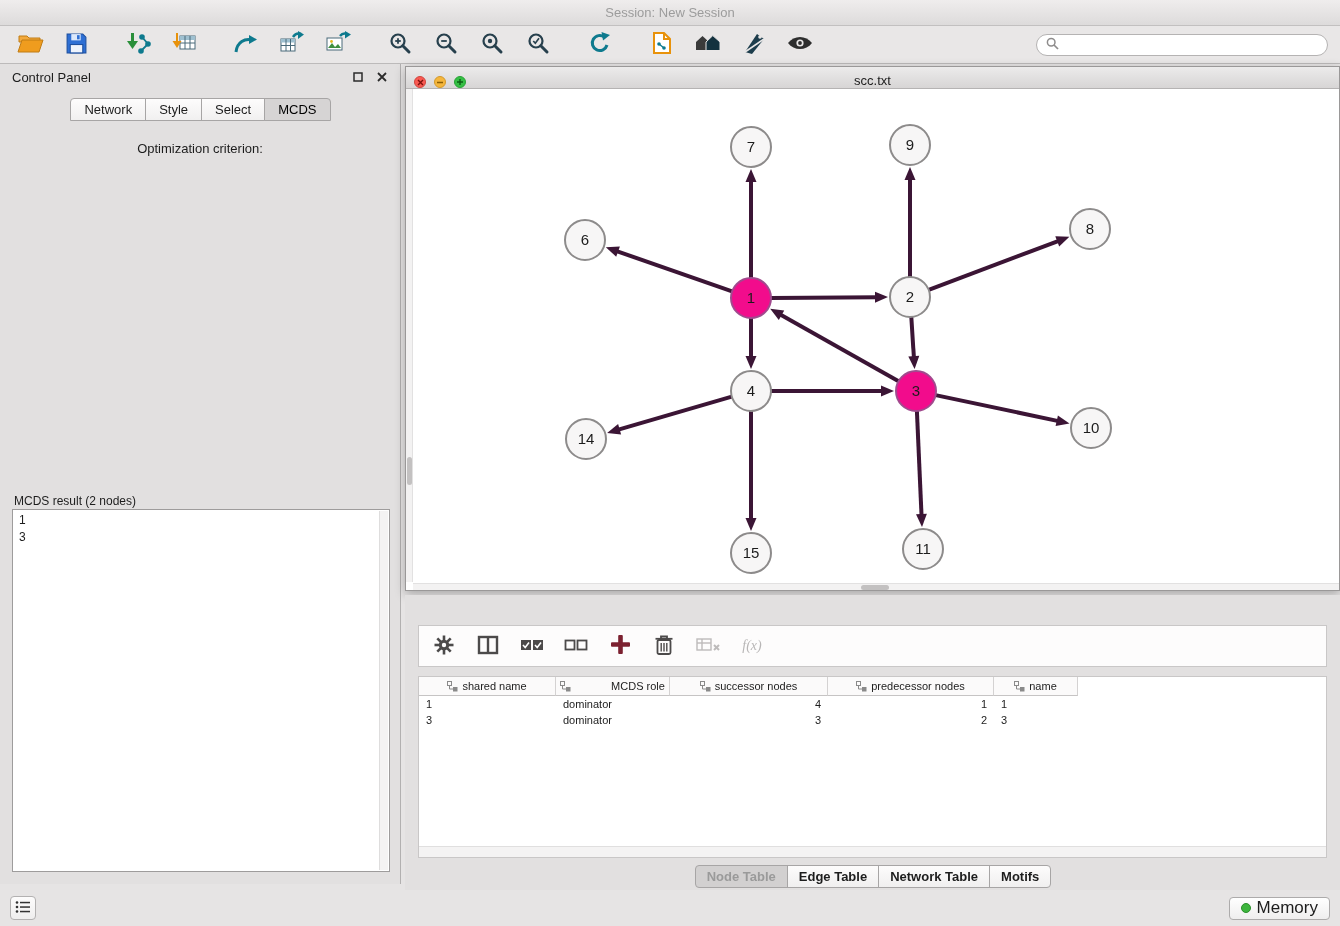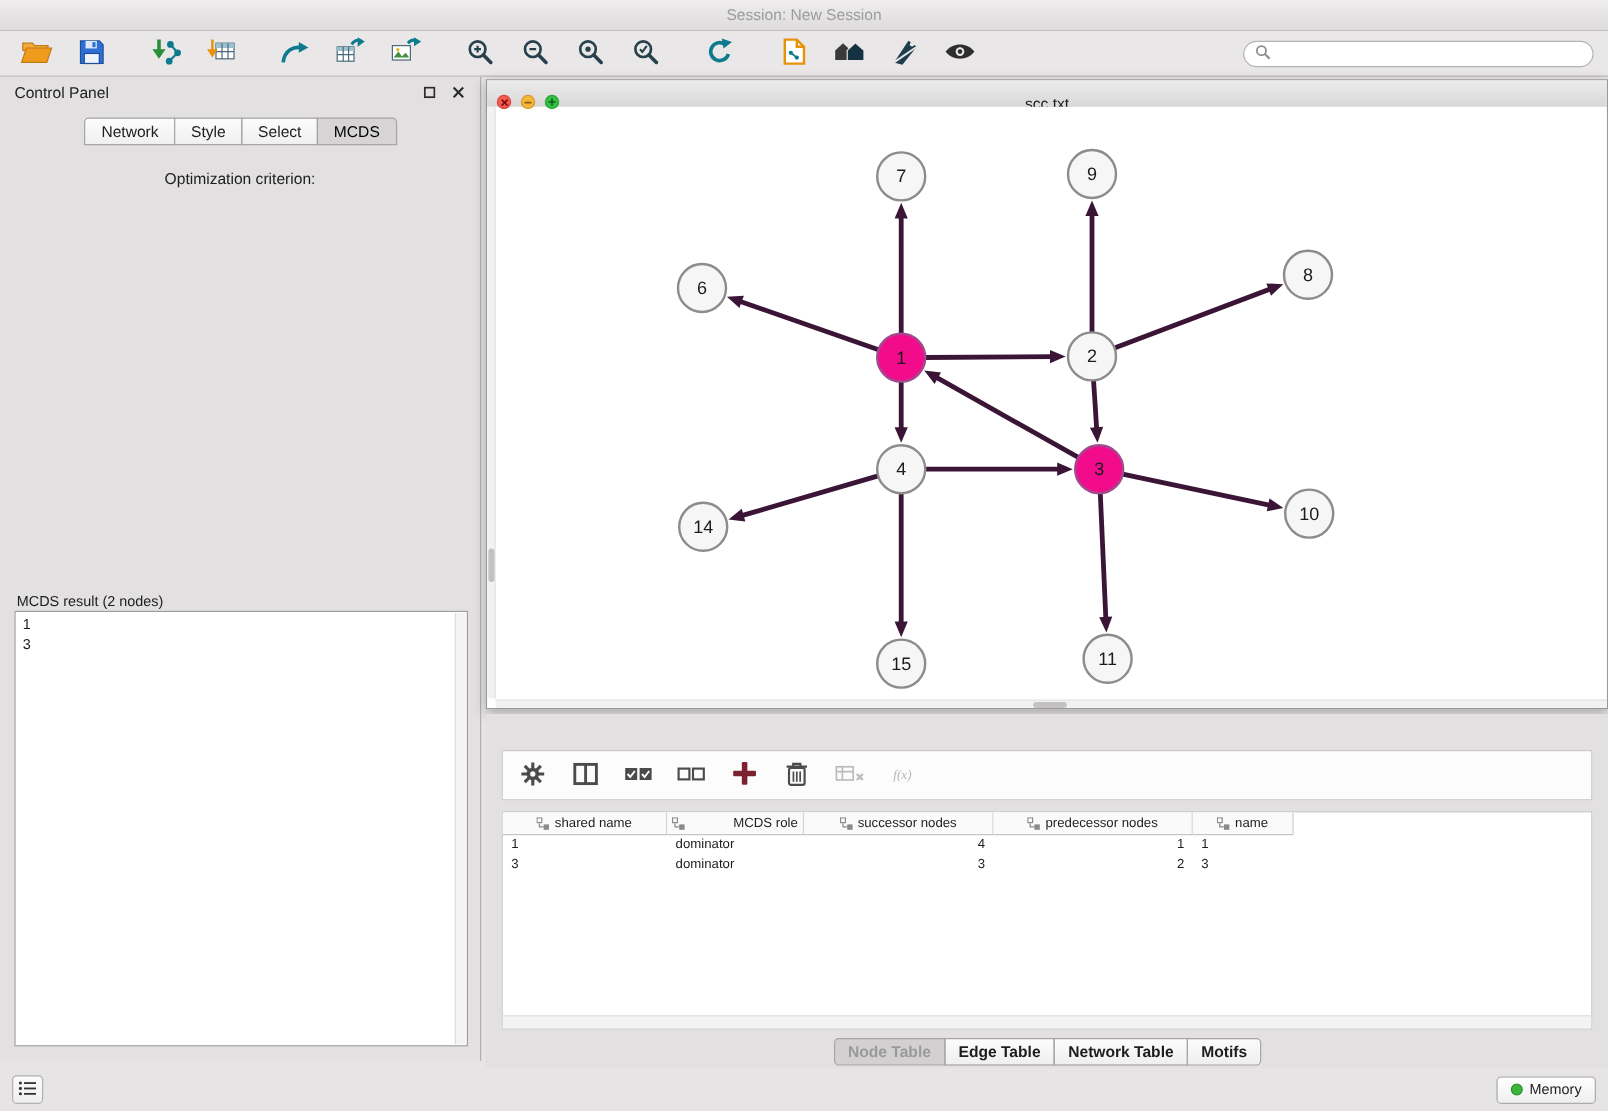--- a/index.html
+++ b/index.html
@@ -32,55 +32,55 @@
   .cp-buttons{display:flex;justify-content:center;gap:14px;margin-top:13px}
   .cp-btn{border:1px solid #adabab;background:linear-gradient(#ffffff,#efeeee);border-radius:4px;padding:0 13px;height:23px;font-size:13px;display:flex;align-items:center}
   .cp-result{position:absolute;left:12px;top:430px;width:378px;height:378px}
   .cp-result-title{font-size:12px;height:15px;padding-left:2px}
   .cp-result-box{position:absolute;top:15px;left:0;right:0;bottom:0;border:1px solid #9e9c9c;background:#fff}
   .result-list{padding:2px 6px;font-size:12px;line-height:17px}
   .result-scrollbar{position:absolute;top:1px;bottom:1px;right:1px;width:9px;background:#f4f3f3;border-left:1px solid #dedddd}
 
   
   .net-window{position:absolute;left:405px;top:66px;width:935px;height:525px;background:#fff;border:1px solid #9a9898;box-shadow:0 3px 10px rgba(0,0,0,.28)}
-  .net-titlebar{height:22px;background:linear-gradient(#ecebeb,#d7d5d5);border-bottom:1px solid #b5b3b3;display:flex;align-items:flex-start;padding:12px 8px;position:relative}
+  .net-titlebar{height:22px;background:linear-gradient(#ecebeb,#d7d5d5);border-bottom:1px solid #b5b3b3;display:flex;align-items:flex-end;padding:0 8px;position:relative}
   .net-title{position:absolute;left:0;right:0;text-align:center;font-size:13px;color:#1d1d1d}
   .traffic{display:flex;gap:8px;z-index:1}
   .light{width:12px;height:12px;border-radius:50%;display:flex;align-items:center;justify-content:center}
   .light.red{background:#f95a52;border:1px solid #d0453e}
   .light.yellow{background:#f5b63c;border:1px solid #d3992a}
   .light.green{background:#35bf44;border:1px solid #27a335}
   .net-canvas-wrap{position:absolute;top:22px;left:0;right:0;bottom:0;background:#fff}
   .net-vscroll{position:absolute;left:0;top:0;bottom:8px;width:7px;background:#f3f2f2;border-right:1px solid #e2e1e1}
   .net-vscroll .thumb{position:absolute;left:1px;width:5px;height:28px;top:368px;background:#c3c1c1;border-radius:3px}
   .net-hscroll{position:absolute;left:7px;right:0;bottom:0;height:7px;background:#f3f2f2;border-top:1px solid #e2e1e1}
   .net-hscroll .thumb{position:absolute;top:1px;height:5px;width:28px;left:448px;background:#c3c1c1;border-radius:3px}
 
   
   .table-panel{position:absolute;left:405px;top:595px;width:935px;height:295px;background:#e2e0e0}
   .tp-toolbar{position:absolute;left:13px;top:30px;width:909px;height:42px;background:#fdfcfc;border:1px solid #c9c7c7;display:flex;align-items:center;gap:18px;padding:0 12px}
   .tp-tool{display:flex;align-items:center;justify-content:center;min-width:26px;height:30px}
-  .fx-label{font-family:"Liberation Serif",serif;font-style:italic;font-size:11px;color:#b8b6b6}
+  .fx-label{font-family:"Liberation Serif",serif;font-style:italic;font-size:14px;color:#b8b6b6}
   .tp-table{position:absolute;left:13px;top:81px;width:909px;height:182px;background:#fff;border:1px solid #c9c7c7}
   .thead{display:flex}
   .th{height:19px;font-size:11px;display:flex;align-items:center;justify-content:center;gap:4px;background:#fbfafa;border-right:1px solid #d4d2d2;border-bottom:1px solid #c6c4c4;overflow:hidden;white-space:nowrap}
   .tbody{}
   .tr{display:flex;height:16px;align-items:center}
   .td{font-size:11px;padding:0 7px;overflow:hidden;white-space:nowrap}
   .tp-hscroll{position:absolute;left:0;right:0;bottom:0;height:11px;background:#f4f3f3;border-top:1px solid #e0dfdf}
   .tp-tabs{position:absolute;left:0;right:0;top:270px;display:flex;justify-content:center}
   .tp-tab{border:1px solid #a7a5a5;background:linear-gradient(#fdfcfc,#f0efef);padding:3px 11px;font-size:13px;font-weight:bold;margin-right:-1px}
   .tp-tab:first-child{border-radius:4px 0 0 4px}
   .tp-tab:last-child{border-radius:0 4px 4px 0}
   .tp-tab.active{background:#d2d0d0;color:#9a9a9a}
 
   
   .statusbar{position:absolute;left:0;bottom:0;width:1340px;height:36px;background:#e6e4e4;display:flex;align-items:center;padding:0 10px}
   .status-btn{width:26px;height:24px;border:1px solid #b3b1b1;border-radius:4px;background:linear-gradient(#fdfcfc,#efeeee);display:flex;align-items:center;justify-content:center}
-  .memory-btn{margin-left:auto;height:23px;border:1px solid #adabab;border-radius:4px;background:linear-gradient(#ffffff,#efeeee);display:flex;align-items:center;gap:6px;padding:0 11px;font-size:12px}
+  .memory-btn{margin-left:auto;height:23px;border:1px solid #adabab;border-radius:4px;background:linear-gradient(#ffffff,#efeeee);display:flex;align-items:center;gap:6px;padding:0 11px;font-size:17px}
   .mem-dot{width:10px;height:10px;border-radius:50%;background:#3db53d;border:1px solid #2b8f2b}
 </style>
 </head>
 <body>
 
 <div class="app">
 
   <div class="titlebar">
     <span>Session: New Session</span>
   </div>

